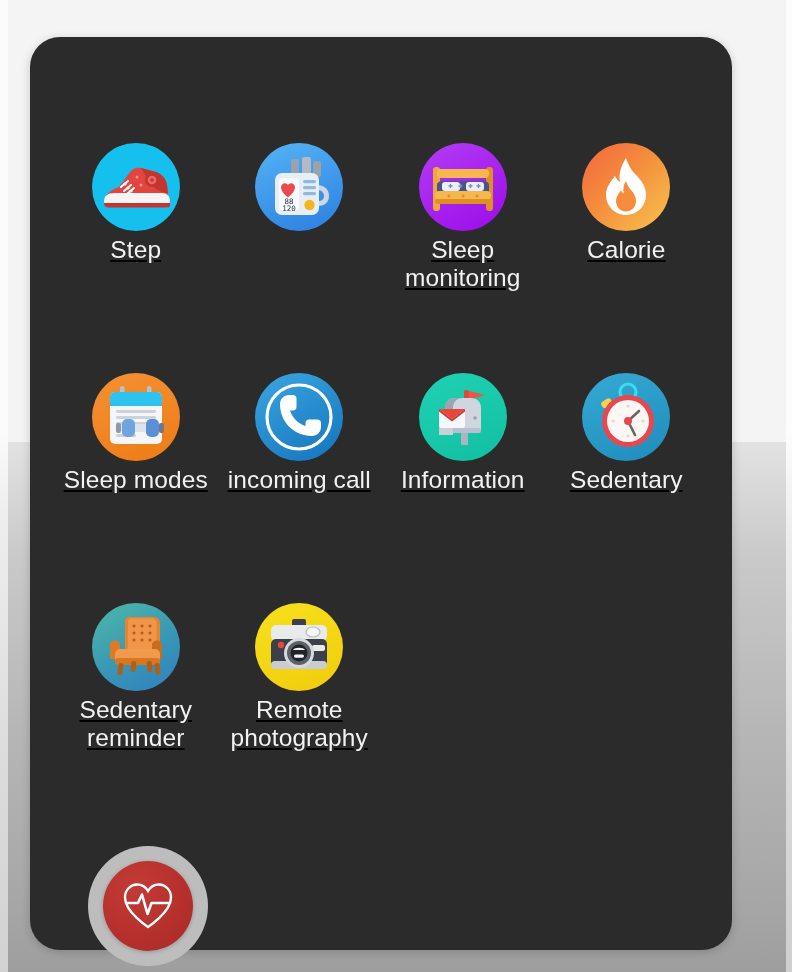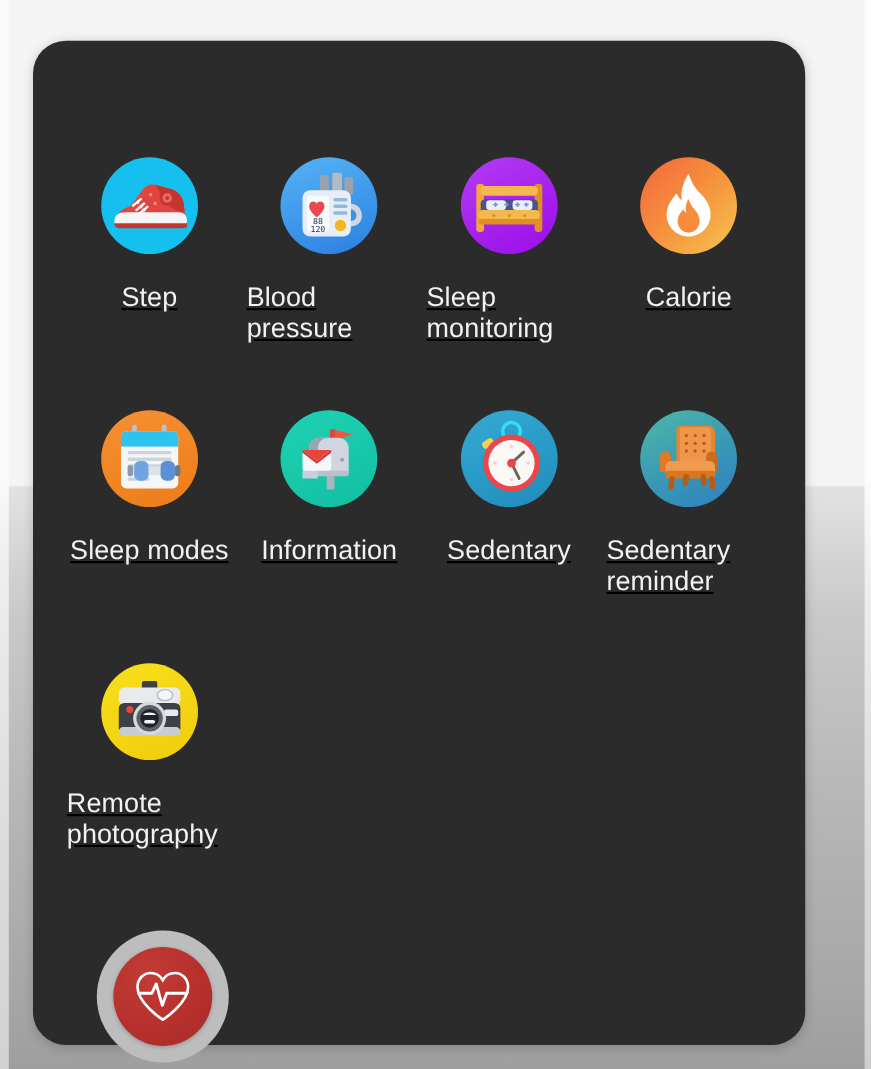--- a/index.html
+++ b/index.html
@@ -46,22 +46,22 @@
     display:grid;grid-template-columns:repeat(4,1fr);
     padding:106px 24px 0 24px;box-sizing:border-box;
     row-gap:0;
   }
   .cell{display:flex;flex-direction:column;align-items:center;height:230px;text-decoration:underline;}
   .ico{
     width:88px;height:88px;border-radius:50%;
     position:relative;overflow:hidden;flex:0 0 auto;
   }
   .lbl{
-    margin-top:26px;color:#f2f2f2;font-size:24.5px;line-height:28px;
-    letter-spacing:.1px;max-width:150px;
+    margin-top:5px;color:#f2f2f2;font-size:24.5px;line-height:28px;
+    text-align:center;letter-spacing:.1px;max-width:150px;
   }
 </style>
 </head>
 <body>
 
 <div class="stage">
 
   <div class="bg-top"></div>
   <div class="bg-bottom"></div>
   <div class="bg-left-strip"></div>
@@ -120,21 +120,20 @@
           <text x="34" y="61" font-family="monospace" font-size="7.5" fill="#2b3440" text-anchor="middle">88</text>
           <text x="34" y="68" font-family="monospace" font-size="7.5" fill="#2b3440" text-anchor="middle">120</text>
           <g fill="#8fb9e0">
               <rect x="48" y="37" width="13" height="3.2" rx="1.6"></rect>
               <rect x="48" y="43" width="13" height="3.2" rx="1.6"></rect>
               <rect x="48" y="49" width="13" height="3.2" rx="1.6"></rect>
             </g>
           <circle cx="54.5" cy="62" r="5.2" fill="#f5b51e"></circle>
         </svg>
       </div>
-      <div class="lbl">Blood pressure</div>
     </div>
 
     <div class="cell">
       <div class="ico" style="background:linear-gradient(150deg,#b43cf5,#9a0ce8);">
         <svg width="88" height="88" viewBox="0 0 88 88">
           <rect x="14" y="24" width="7" height="44" rx="3" fill="#f0a83c"></rect>
           <rect x="67" y="24" width="7" height="44" rx="3" fill="#e08f22"></rect>
           <rect x="18" y="26" width="52" height="9" rx="4" fill="#f5b84f"></rect>
           <path d="M18 42 C18 39 21 38 24 38 L64 38 C67 38 70 39 70 42 L70 50 L18 50 Z" fill="#4a5488"></path>
           <rect x="16" y="48" width="56" height="9" rx="4" fill="#f5b84f"></rect>
@@ -186,20 +185,29 @@
           <rect x="29" y="51" width="38" height="8" rx="3.5" fill="#dde3ea"></rect>
           <rect x="24" y="50" width="5" height="10" rx="2" fill="#8e99a8"></rect>
           <rect x="67" y="50" width="5" height="10" rx="2" fill="#6e7a8a"></rect>
           <rect x="30" y="46" width="13" height="18" rx="5" fill="#6fa4e0"></rect>
           <rect x="54" y="46" width="13" height="18" rx="5" fill="#5b91d4"></rect>
         </svg>
       </div>
       <div class="lbl">Sleep modes</div>
     </div>
 
+    <div class="cell">
+      <div class="ico" style="background:linear-gradient(150deg,#3aa6e0,#1573bd);">
+        <svg width="88" height="88" viewBox="0 0 88 88">
+          <circle cx="44" cy="44" r="32" fill="none" stroke="#ffffff" stroke-width="3.2"></circle>
+          <path d="M34 22 C29 22 25 26 25 31 C25 49 39 63 57 63 C62 63 66 59 66 54 L66 50 C66 48 64.5 46.5 62.5 46.5 L54 46.5 C52 46.5 50.5 48 50.5 50 L50.5 53 C43 50.5 37.5 45 35 37.5 L38 37.5 C40 37.5 41.5 36 41.5 34 L41.5 25.5 C41.5 23.5 40 22 38 22 Z" fill="#ffffff"></path>
+        </svg>
+      </div>
+      <div class="lbl">incoming call</div>
+    </div>
 
     <div class="cell">
       <div class="ico" style="background:linear-gradient(155deg,#1fd2b3,#11bfa1);">
         <svg width="88" height="88" viewBox="0 0 88 88">
           <rect x="42" y="30" width="7" height="42" rx="1" fill="#aab4c2"></rect>
           <rect x="45" y="17" width="5" height="24" rx="1.5" fill="#d94a3d"></rect>
           <path d="M50 18 L66 22 L50 27 Z" fill="#ee5543"></path>
           <path d="M26 35 C26 29 30 25 36 25 L52 25 C58 25 62 29 62 35 L62 58 L26 58 Z" fill="#cfd6e0"></path>
           <path d="M26 35 C26 29 30 25 36 25 L44 25 C38 25 34 29 34 35 L34 58 L26 58 Z" fill="#9aa5b4"></path>
           <rect x="26" y="55" width="36" height="5" rx="2" fill="#b7c0cc"></rect>

